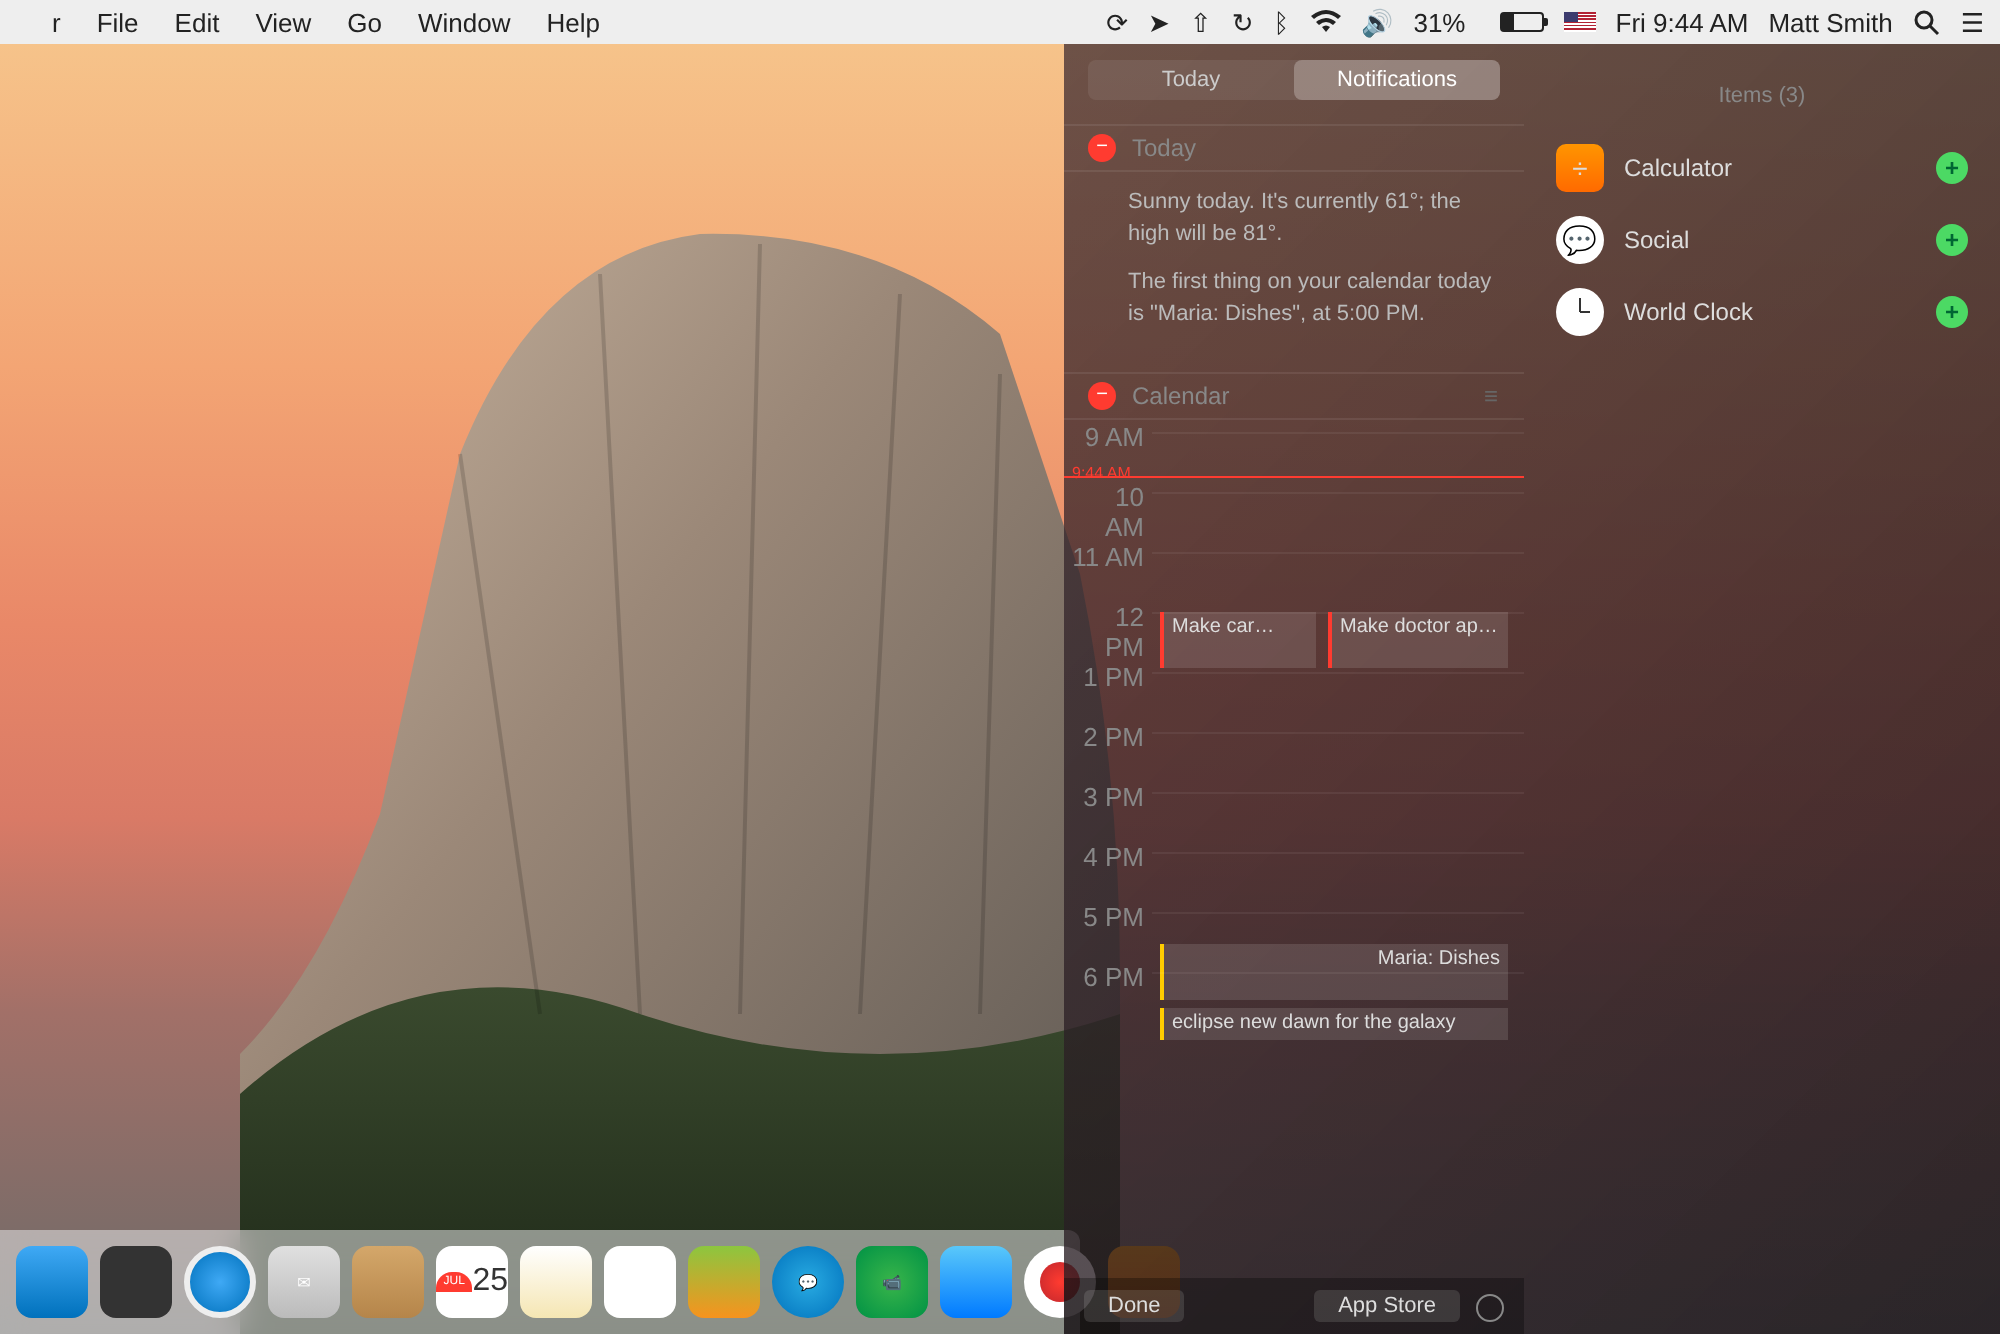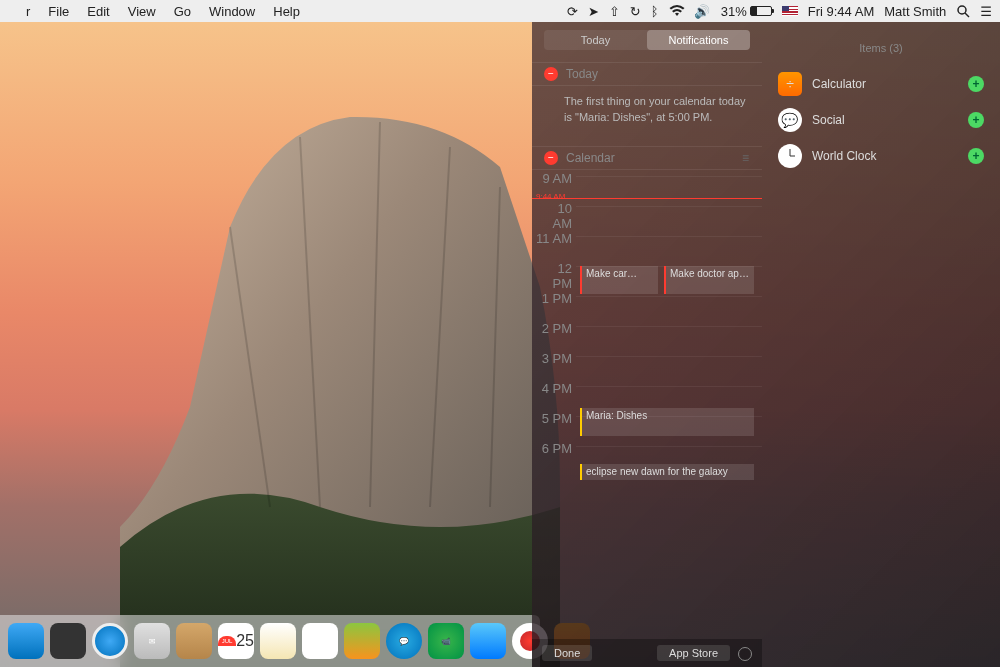--- a/index.html
+++ b/index.html
@@ -4,21 +4,21 @@
 <style>
 * { margin: 0; padding: 0; box-sizing: border-box; font-family: -apple-system, "Helvetica Neue", Helvetica, Arial, sans-serif; }
 body { width: 1000px; height: 667px; overflow: hidden; position: relative; background: #3a3a3a; }
 
 
 .menubar { position: absolute; top: 0; left: 0; right: 0; height: 22px; background: rgba(248,248,248,0.95); display: flex; align-items: center; font-size: 13px; color: #222; z-index: 100; padding: 0 8px; }
 .menubar .left { display: flex; gap: 18px; align-items: center; }
 .menubar .right { margin-left: auto; display: flex; gap: 10px; align-items: center; }
 .menubar .right span, .menubar .right svg { display: inline-flex; align-items: center; }
 .apple-logo { font-size: 14px; }
-.battery { display: inline-flex; align-items: center; gap: 3px; }
+.battery { display: inline-flex; align-items: center; gap: 17px; }
 .battery-icon { width: 22px; height: 10px; border: 1px solid #222; border-radius: 2px; position: relative; }
 .battery-icon::after { content: ""; position: absolute; right: -3px; top: 2px; width: 2px; height: 4px; background: #222; border-radius: 0 1px 1px 0; }
 .battery-fill { width: 31%; height: 100%; background: #222; }
 .flag { width: 16px; height: 10px; background: linear-gradient(to bottom,#b22234 0 8%,#fff 8% 16%,#b22234 16% 24%,#fff 24% 32%,#b22234 32% 40%,#fff 40% 48%,#b22234 48% 56%,#fff 56% 64%,#b22234 64% 72%,#fff 72% 80%,#b22234 80% 88%,#fff 88% 100%); position: relative; }
 .flag::before { content:""; position: absolute; top:0; left:0; width:7px; height:5px; background:#3c3b6e; }
 
 
 .desktop { position: absolute; top: 22px; left: 0; right: 0; bottom: 0; background: linear-gradient(180deg,#f6c38a 0%,#f3a574 25%,#e98868 45%,#d97a66 60%,#a27068 75%,#6c6a68 100%); overflow: hidden; }
 .cliff { position: absolute; bottom: 0; left: 120px; width: 520px; height: 560px; }
 
@@ -199,20 +199,21 @@
       <div class="nc-tab">Today</div>
       <div class="nc-tab active">Notifications</div>
     </div>
     <div class="scroll">
 
       <div class="w-head">
         <div class="remove-btn">−</div>
         <span>Today</span>
       </div>
       <div class="today-body">
+        <p>Sunny today. It's currently 61°; the high will be 81°.</p>
         <p>The first thing on your calendar today is "Maria: Dishes", at 5:00 PM.</p>
       </div>
 
       <div class="w-head">
         <div class="remove-btn">−</div>
         <span>Calendar</span>
         <span class="grip">≡</span>
       </div>
       <div class="cal-body">
         <div style="position:relative;">
@@ -240,21 +241,21 @@
             </div>
           <div class="hour-row">
               <div class="hour-label">3 PM</div>
             </div>
           <div class="hour-row">
               <div class="hour-label">4 PM</div>
             </div>
           <div class="hour-row">
               <div class="hour-label">5 PM</div>
             </div>
-          <div class="event yellow" style="top:232px;left:48px;width:174px;height:28px;">Maria: Dishes</div>
+          <div class="event yellow" style="top:256px;left:48px;width:174px;height:28px;text-align:right;">Maria: Dishes</div>
           <div class="hour-row">
               <div class="hour-label">6 PM</div>
             </div>
           <div class="event yellow" style="top:288px;left:48px;width:174px;height:16px;">eclipse new dawn for the galaxy</div>
         </div>
       </div>
     </div>
 
     <div class="nc-footer">
       <div class="btn">Done</div>

